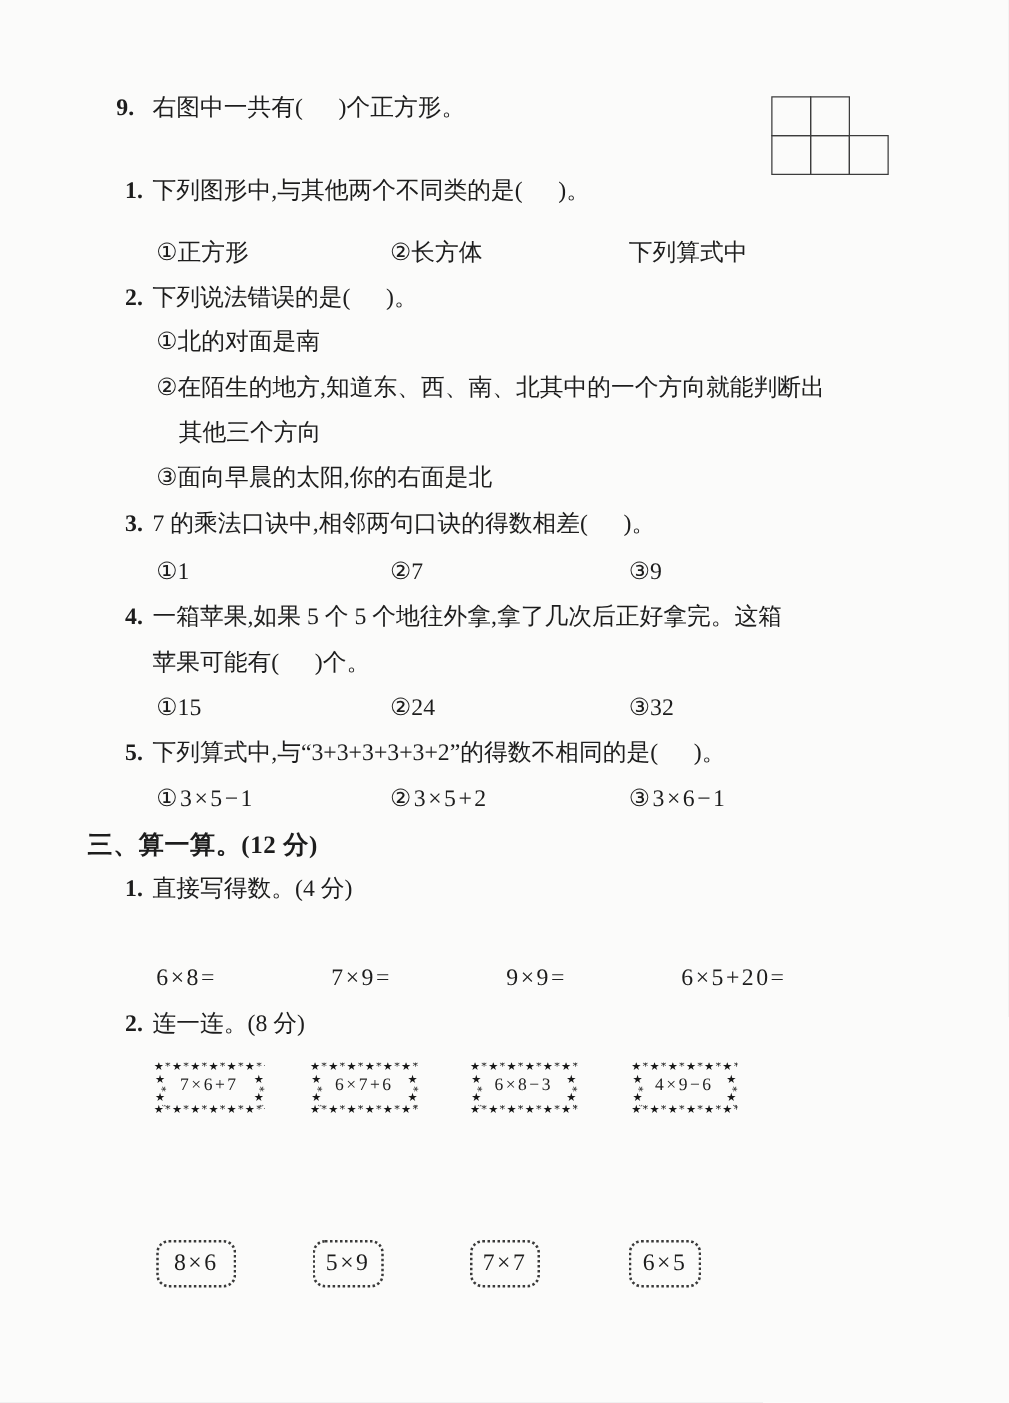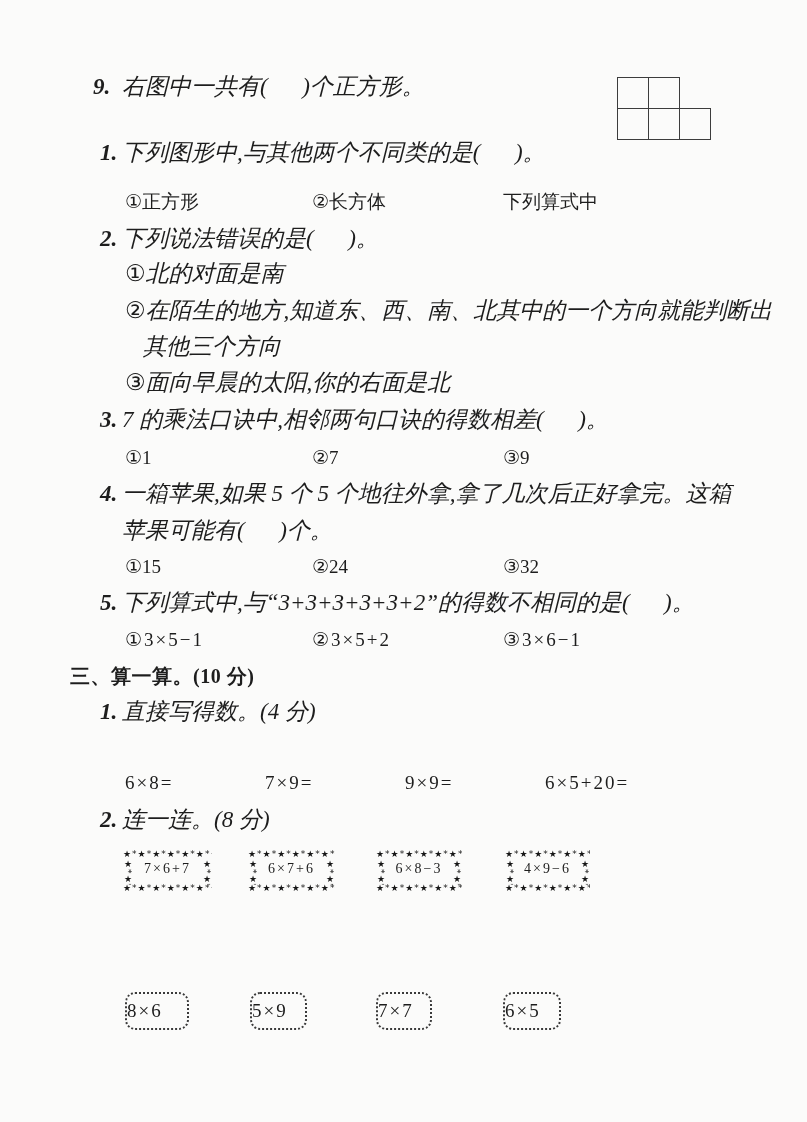--- a/index.html
+++ b/index.html
@@ -2,42 +2,42 @@
 <html><head>
 <meta charset="utf-8">
 <style>
   html,body{margin:0;padding:0;background:#e8e8e8;}
   #page{
     position:relative;width:807px;height:1122px;margin:0 auto;
     background:#fbfbfa;overflow:hidden;
     font-family:"Liberation Serif","DejaVu Serif","DejaVu Sans",serif;
     color:#1d1d1d;
   }
-  .line{position:absolute;white-space:pre;font-size:23px;line-height:24px;font-style:italic;}
+  .line{position:absolute;white-space:pre;font-size:19px;line-height:24px;}
   .qnum{font-weight:bold;display:inline-block;min-width:22px;}
   .qnum.w9{min-width:29px;}
   .heading{position:absolute;white-space:pre;font-size:20px;font-weight:bold;line-height:26px;letter-spacing:0.5px;}
   .optrow{position:absolute;left:0;width:790px;height:26px;}
   .optrow span{position:absolute;white-space:pre;font-size:19px;}
   .c1{left:125px;} .c2{left:312px;} .c3{left:503px;}
   .m1{left:125px;} .m2{left:265px;} .m3{left:405px;} .m4{left:545px;}
   .calc{letter-spacing:2px;}
   
   #figure{position:absolute;left:617px;top:77px;width:96px;height:64px;}
   .fig-cell{position:absolute;width:32px;height:32px;border:1px solid #3c3c3c;box-sizing:border-box;background:transparent;}
   
   .sbox{position:absolute;top:852px;height:40px;box-sizing:border-box;}
   .sbox .lbl{position:absolute;left:0;right:0;top:9px;text-align:center;font-size:14px;letter-spacing:2px;}
   .sb-h{position:absolute;left:-2px;right:-2px;height:10px;overflow:hidden;font-size:9px;line-height:9px;letter-spacing:1px;text-align:center;color:#161616;font-family:"DejaVu Sans",sans-serif;white-space:nowrap;}
   .sb-top{top:-2px;} .sb-bot{bottom:-2px;}
   .sb-v{position:absolute;top:7px;bottom:7px;width:10px;overflow:hidden;font-size:9px;line-height:10px;color:#161616;font-family:"DejaVu Sans",sans-serif;writing-mode:vertical-rl;white-space:nowrap;}
   .sb-left{left:-2px;} .sb-right{right:-2px;}
   .s1{left:125px;width:85px;} .s2{left:250px;width:83px;} .s3{left:378px;width:82px;} .s4{left:507px;width:81px;}
   
-  .dbox{position:absolute;top:992px;height:38px;box-sizing:border-box;border:2px dotted #3a3a3a;border-radius:10px;display:flex;align-items:center;justify-content:flex-start;font-size:19px;letter-spacing:2px;}
+  .dbox{position:absolute;top:992px;height:38px;box-sizing:border-box;border:2px dotted #3a3a3a;border-radius:10px;display:flex;align-items:center;justify-content:center;font-size:19px;letter-spacing:2px;}
   .d1{left:125px;width:64px;} .d2{left:250px;width:57px;} .d3{left:376px;width:56px;} .d4{left:503px;width:58px;}
 </style>
 </head>
 <body>
 
 <div id="page">
 
   <div class="line" style="left:93px;top:75px;"><span class="qnum w9">9.</span><span>右图中一共有(      )个正方形。</span></div>
 
   <div id="figure">
@@ -77,21 +77,21 @@
     <span class="c3">③32</span>
   </div>
 
   <div class="line" style="left:100px;top:591px;"><span class="qnum">5.</span><span>下列算式中,与“3+3+3+3+3+2”的得数不相同的是(      )。</span></div>
   <div class="optrow" style="top:628px;">
     <span class="c1 calc">①3×5−1</span>
     <span class="c2 calc">②3×5+2</span>
     <span class="c3 calc">③3×6−1</span>
   </div>
 
-  <div class="heading" style="left:70px;top:663px;">三、算一算。(10 分)</div>
+  <div class="heading" style="left:70px;top:663px;">三、算一算。(12 分)</div>
 
   <div class="line" style="left:100px;top:700px;"><span class="qnum">1.</span><span>直接写得数。(4 分)</span></div>
   <div class="optrow" style="top:772px;">
     <span class="m1 calc">6×8=</span>
     <span class="m2 calc">7×9=</span>
     <span class="m3 calc">9×9=</span>
     <span class="m4 calc">6×5+20=</span>
   </div>
 
   <div class="line" style="left:100px;top:808px;"><span class="qnum">2.</span><span>连一连。(8 分)</span></div>

